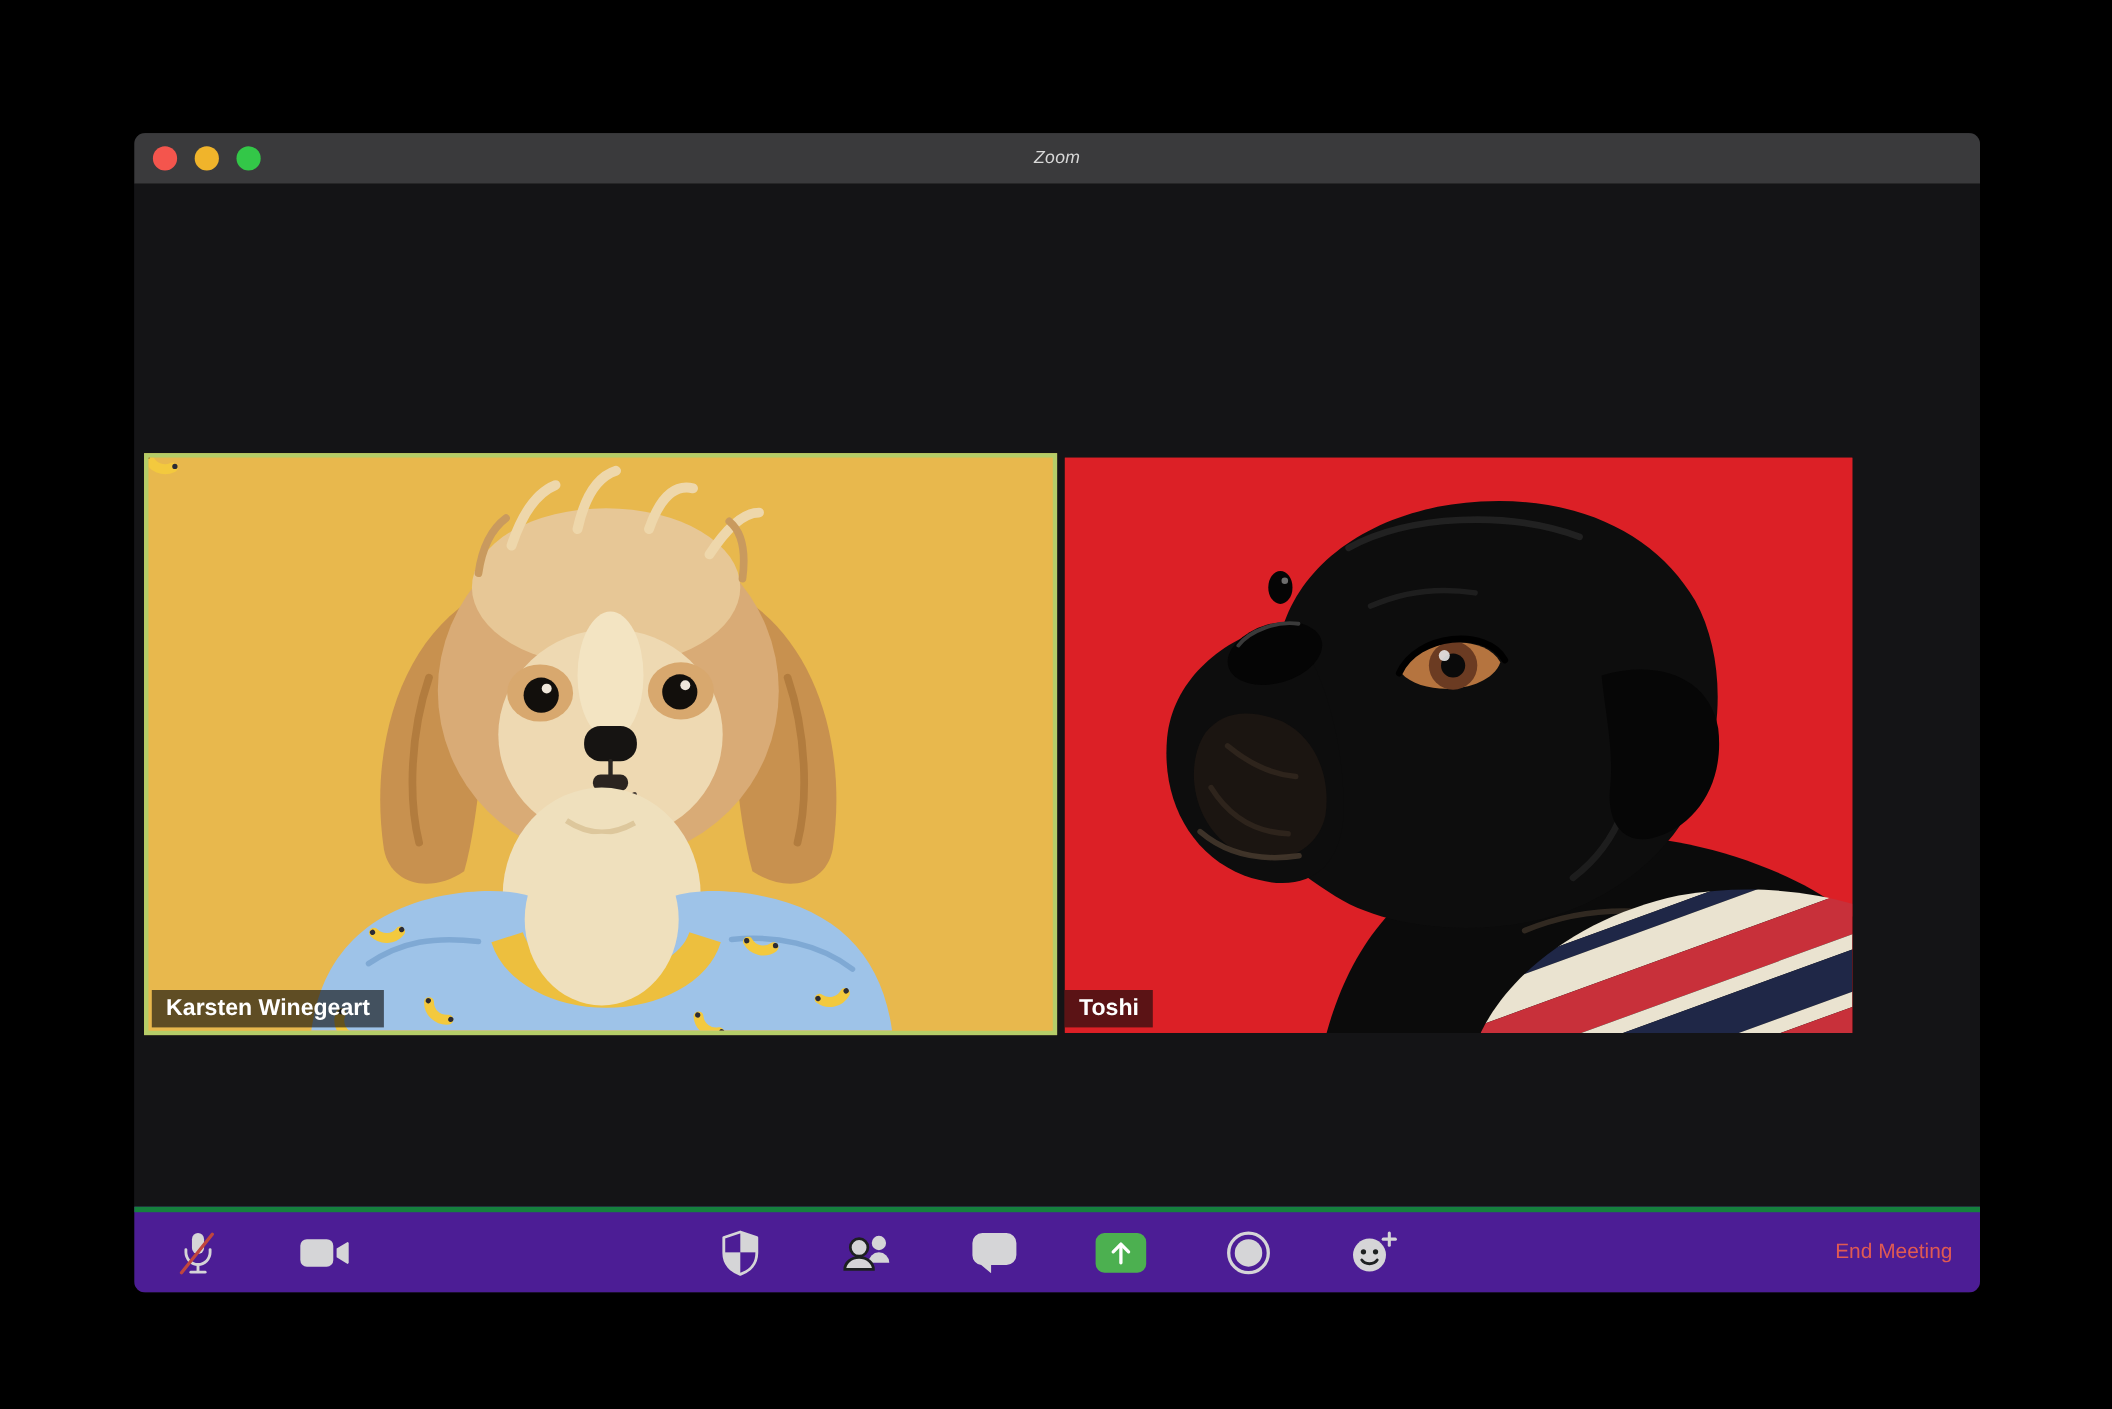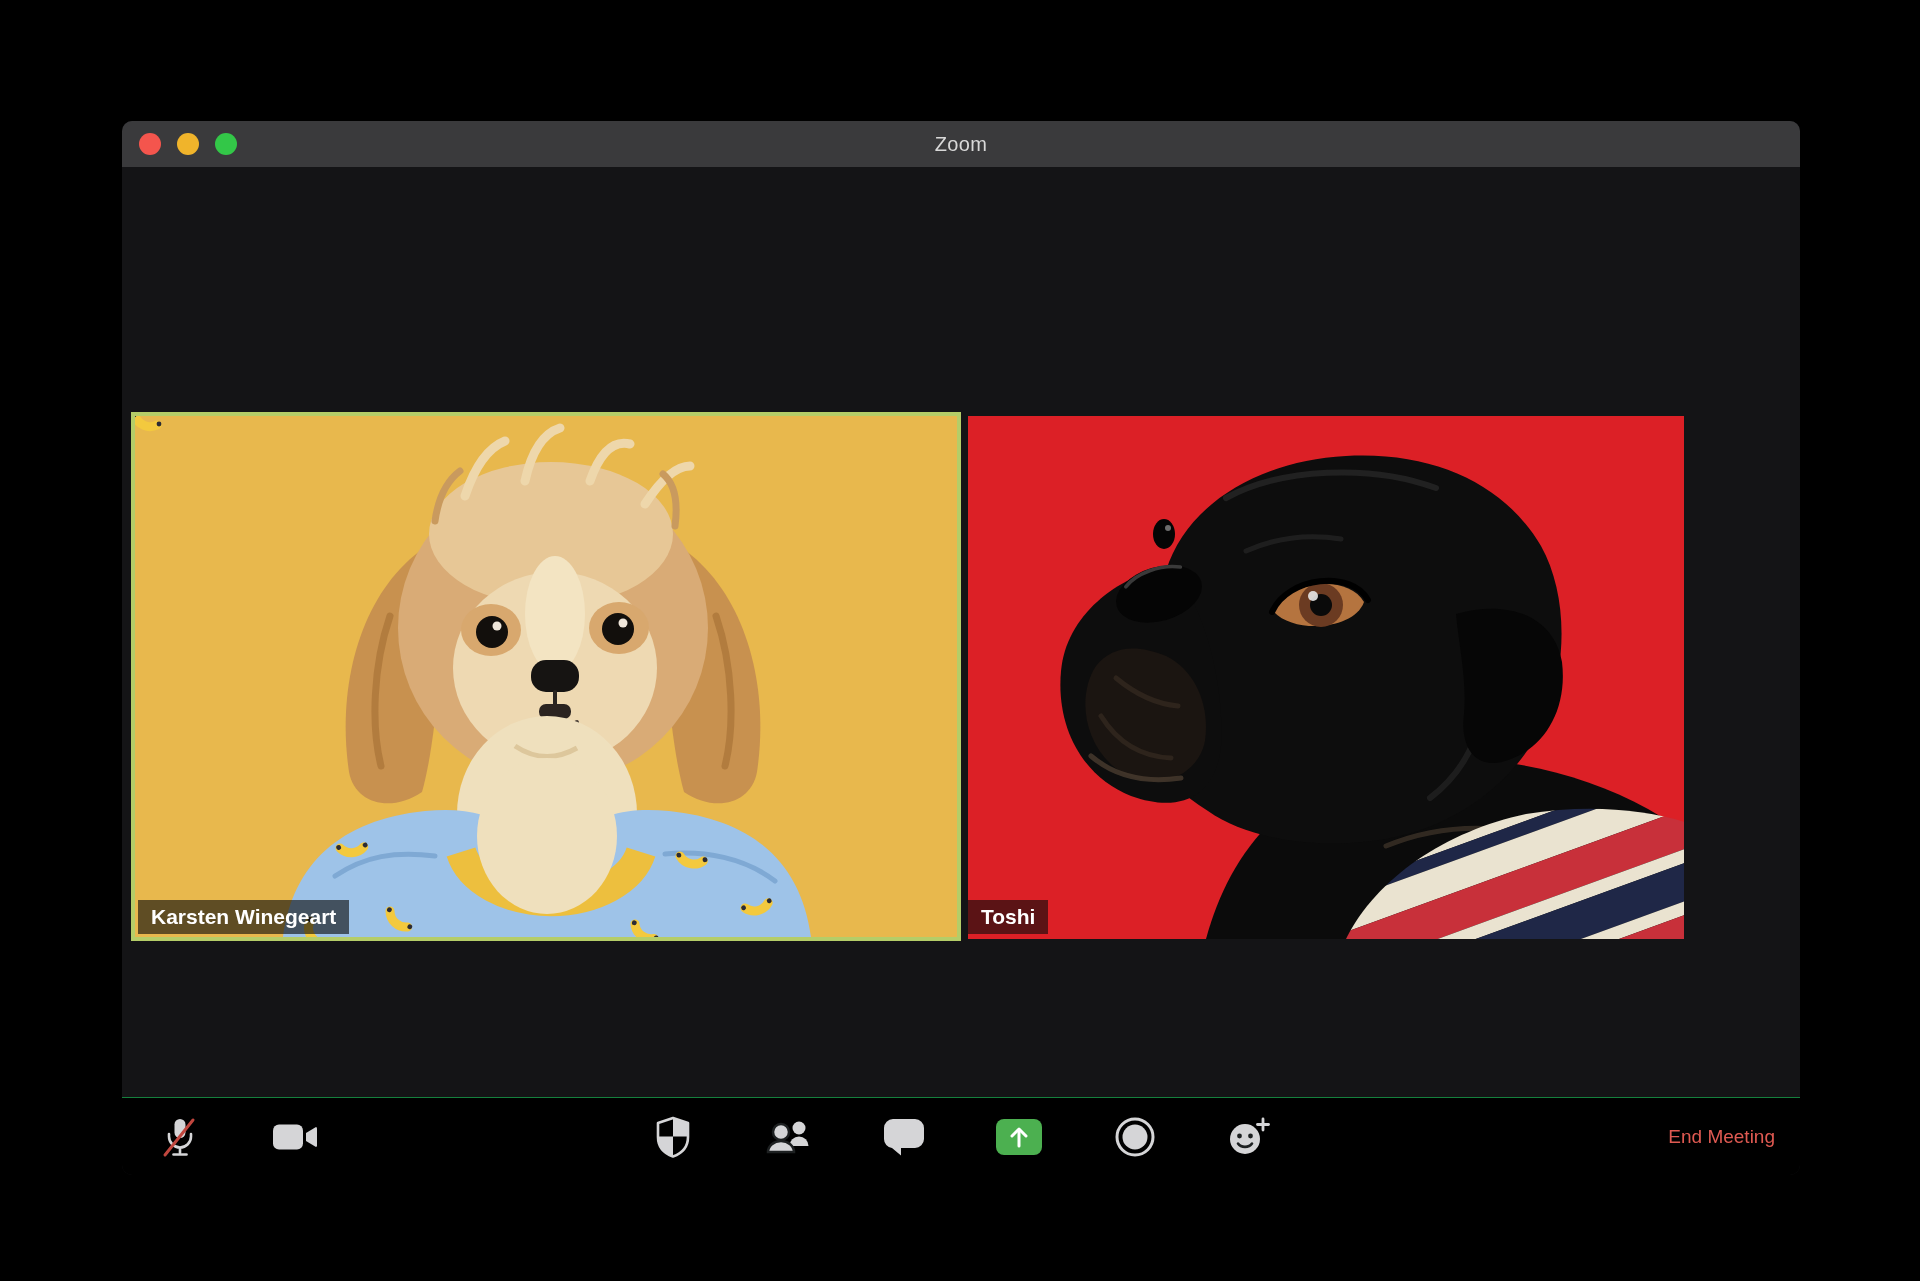--- a/index.html
+++ b/index.html
@@ -9,21 +9,21 @@
   }
   .window{
     position:absolute;left:122px;top:121px;width:1678px;height:1054px;
     background:#141416;border-radius:10px;overflow:hidden;
     box-shadow:0 20px 60px rgba(0,0,0,.7);
   }
   .titlebar{
     position:absolute;left:0;top:0;right:0;height:46px;background:#3a3a3c;
     display:flex;align-items:center;justify-content:center;
   }
-  .title{color:#d8d8d8;font-size:20px;letter-spacing:.3px;}
+  .title{color:#d8d8d8;font-size:16px;letter-spacing:.3px;font-style:italic;}
   .traffic{position:absolute;left:17px;top:12px;display:flex;gap:16px;}
   .light{width:22px;height:22px;border-radius:50%;}
   .light.red{background:#f4554d;}
   .light.yellow{background:#f0b42b;}
   .light.green{background:#33c748;}
 
   .content{position:absolute;left:0;top:46px;right:0;bottom:78px;background:#141416;}
 
   .tile{position:absolute;overflow:hidden;}
   .tile svg{display:block;width:100%;height:100%;}
@@ -36,22 +36,22 @@
   }
   .badge{
     position:absolute;background:rgba(12,12,12,.62);color:#fff;
     font-size:21px;font-weight:700;padding:5px 13px;line-height:1.15;
     white-space:nowrap;
   }
   .badge-left{left:3px;bottom:3px;}
   .badge-right{left:0;bottom:5px;}
 
   .toolbar{
-    position:absolute;left:0;right:0;bottom:0;height:78px;background:#000000;
-    border-top:1px solid #15803d;box-sizing:border-box;
+    position:absolute;left:0;right:0;bottom:0;height:78px;background:#4c1d95;
+    border-top:5px solid #15803d;box-sizing:border-box;
   }
   .tool{
     position:absolute;top:50%;transform:translate(-50%,-50%);
     background:none;border:none;padding:0;margin:0;cursor:pointer;
     display:flex;align-items:center;justify-content:center;
   }
   .tool svg{display:block;}
   .t-mic{left:58px;}  .t-cam{left:173px;}  .t-shield{left:551px;}
   .t-people{left:668px;}  .t-chat{left:782px;}  .t-share{left:897px;}
   .t-record{left:1013px;}  .t-smile{left:1128px;}

